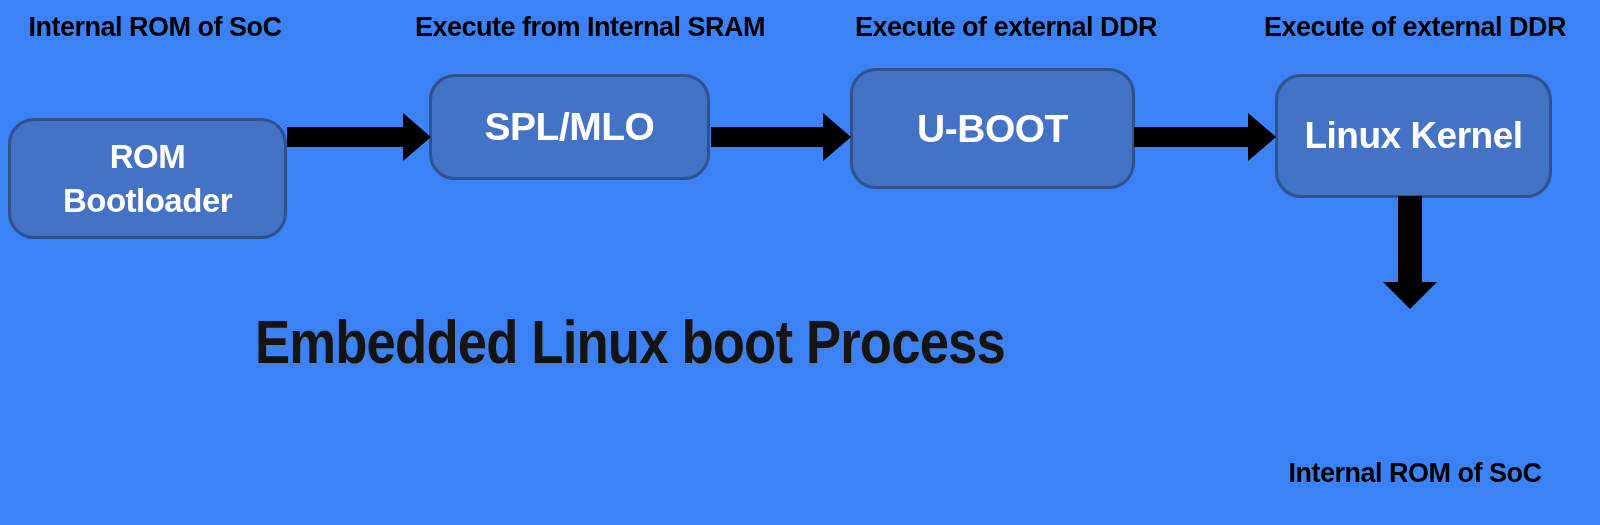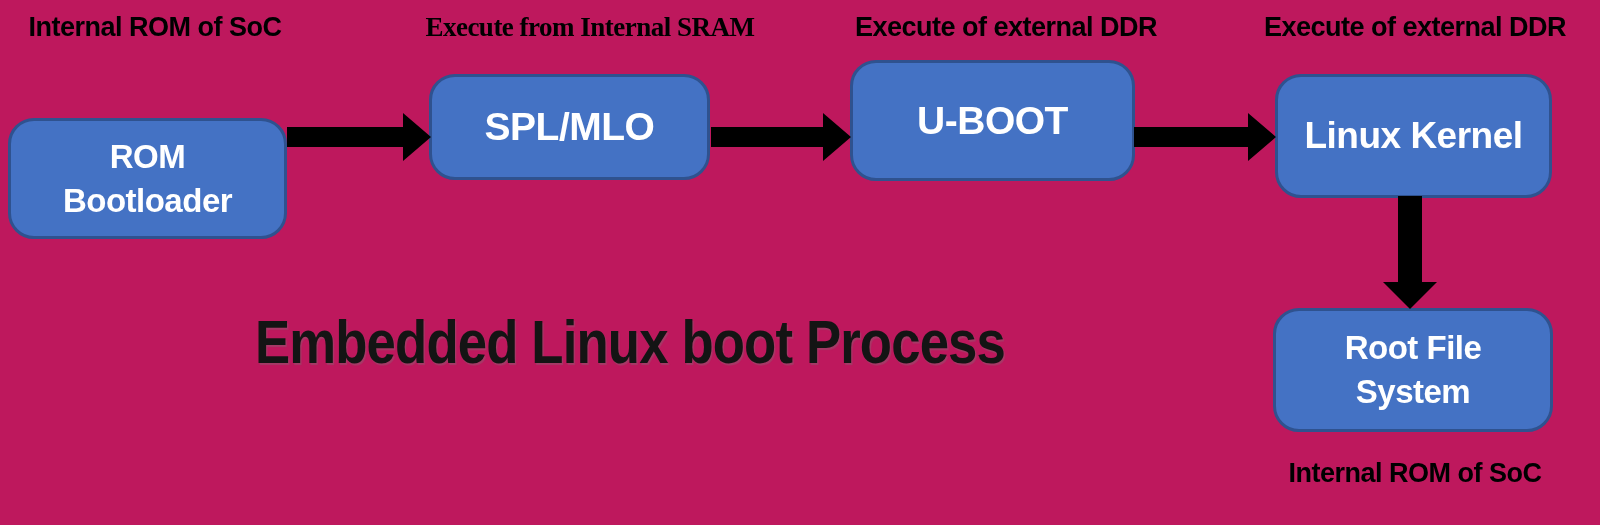--- a/index.html
+++ b/index.html
@@ -5,21 +5,21 @@
   html, body {
     margin: 0;
     padding: 0;
     background: #ffffff;
     font-family: "Liberation Sans", sans-serif;
   }
   .canvas {
     position: relative;
     width: 1600px;
     height: 525px;
-    background: #be185d;
+    background: #3b82f6;
     overflow: hidden;
   }
   .annotation {
     position: absolute;
     top: 12px;
     text-align: center;
     font-weight: bold;
     font-size: 27px;
     letter-spacing: -0.5px;
     color: #000000;
@@ -69,45 +69,41 @@
     transform-origin: 50% 50%;
     text-shadow: 1.5px 1.5px 1px rgba(120,120,120,0.35);
   }
 </style>
 </head>
 <body>
 
 <div class="canvas">
 
   <div class="annotation" style="left:13px;  width:284px;">Internal ROM of SoC</div>
-  <div class="annotation" style="left:387px; width:406px;font-family:Liberation Serif, serif;">Execute from Internal SRAM</div>
+  <div class="annotation" style="left:387px; width:406px;">Execute from Internal SRAM</div>
   <div class="annotation" style="left:840px; width:332px;">Execute of external DDR</div>
   <div class="annotation" style="left:1248px; width:334px;">Execute of external DDR</div>
 
   <div class="node" style="left:8px; top:74px; width:279px; height:121px; font-size:33px;margin-top:44px;">
     <span class="node-line">ROM</span>
     <span class="node-line">Bootloader</span>
   </div>
 
   <div class="node" style="left:429px; top:74px; width:281px; height:106px; font-size:39px;">
     <span class="node-line">SPL/MLO</span>
   </div>
 
-  <div class="node" style="left:850px; top:60px; width:285px; height:121px; font-size:39px;">
+  <div class="node" style="left:850px; top:68px; width:285px; height:121px; font-size:39px;">
     <span class="node-line">U-BOOT</span>
   </div>
 
   <div class="node" style="left:1275px; top:74px; width:277px; height:124px; font-size:37px;text-align:center;">
     <span class="node-line">Linux Kernel</span>
   </div>
 
-  <div class="node" style="left:1273px; top:308px; width:280px; height:124px; font-size:33px;">
-    <span class="node-line">Root File</span>
-    <span class="node-line">System</span>
-  </div>
 
   <svg class="arrow-layer" viewBox="0 0 1600 525" xmlns="http://www.w3.org/2000/svg">
     <polygon points="287,127 403,127 403,113 431,137 403,161 403,147 287,147"></polygon>
     <polygon points="711,127 823,127 823,113 851,137 823,161 823,147 711,147"></polygon>
     <polygon points="1134,127 1248,127 1248,113 1276,137 1248,161 1248,147 1134,147"></polygon>
     <polygon points="1398,196 1422,196 1422,282 1437,282 1410,309 1383,282 1398,282"></polygon>
   </svg>
 
   <div class="annotation below" style="left:1250px; width:330px;">Internal ROM of SoC</div>
 

